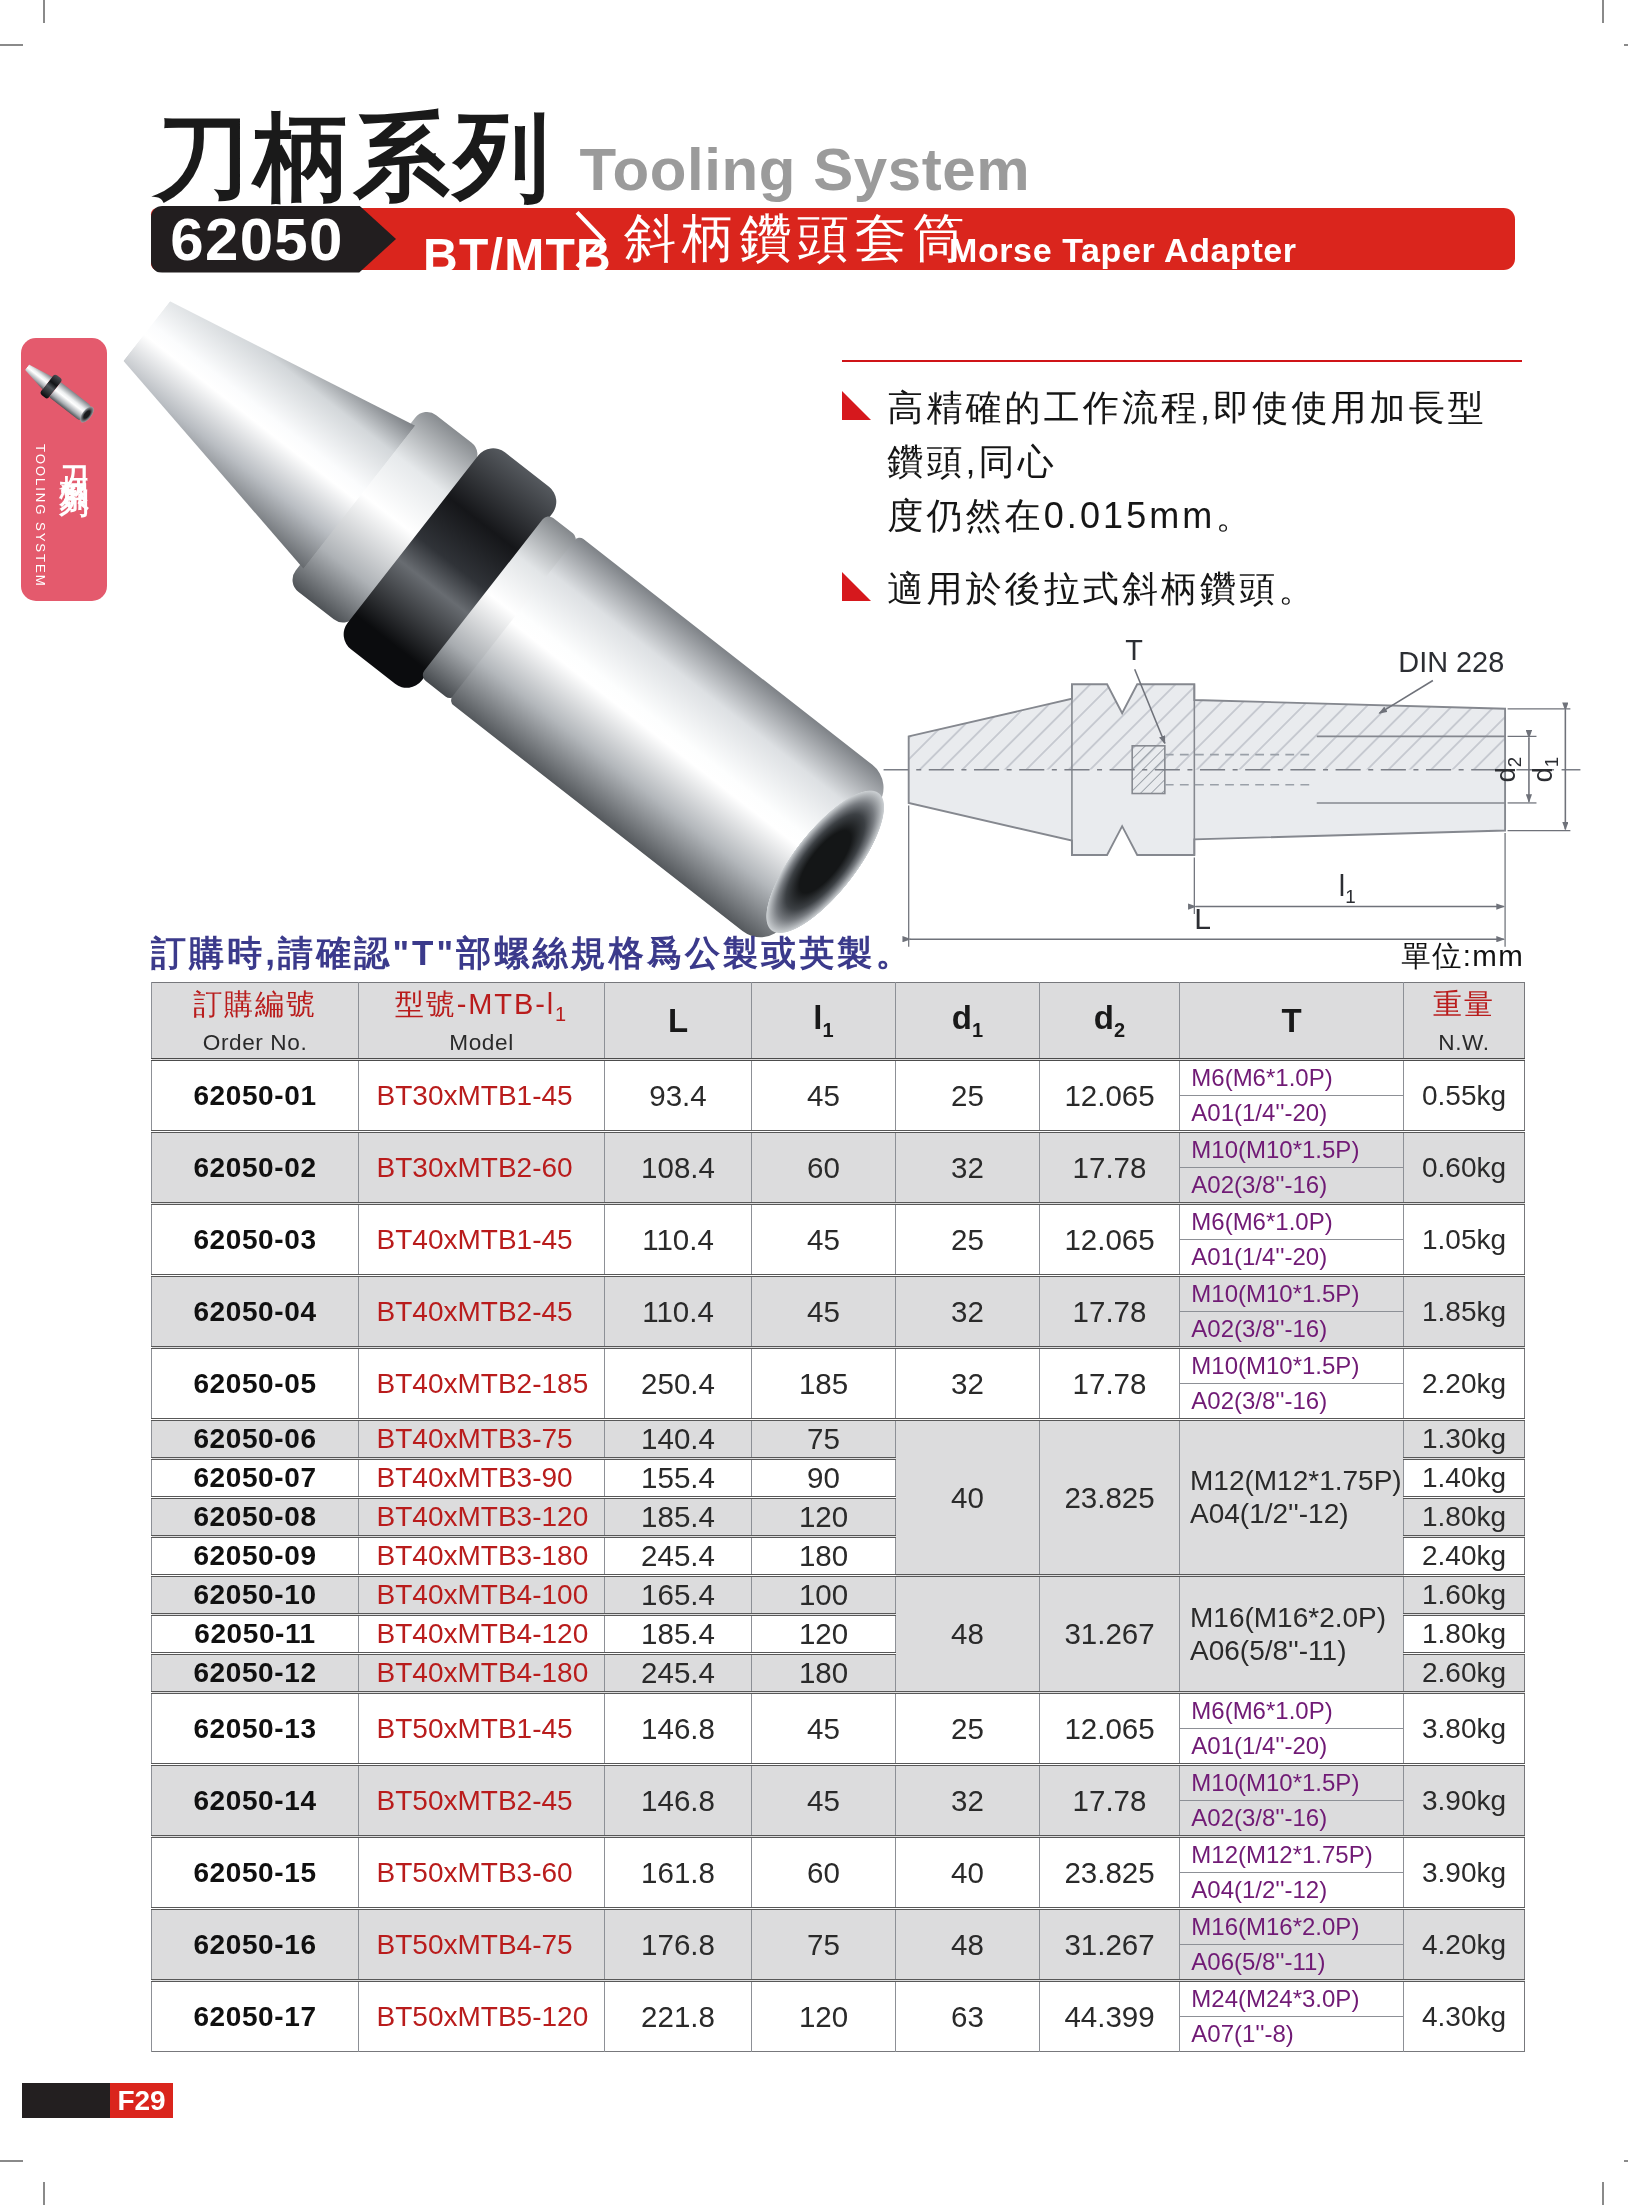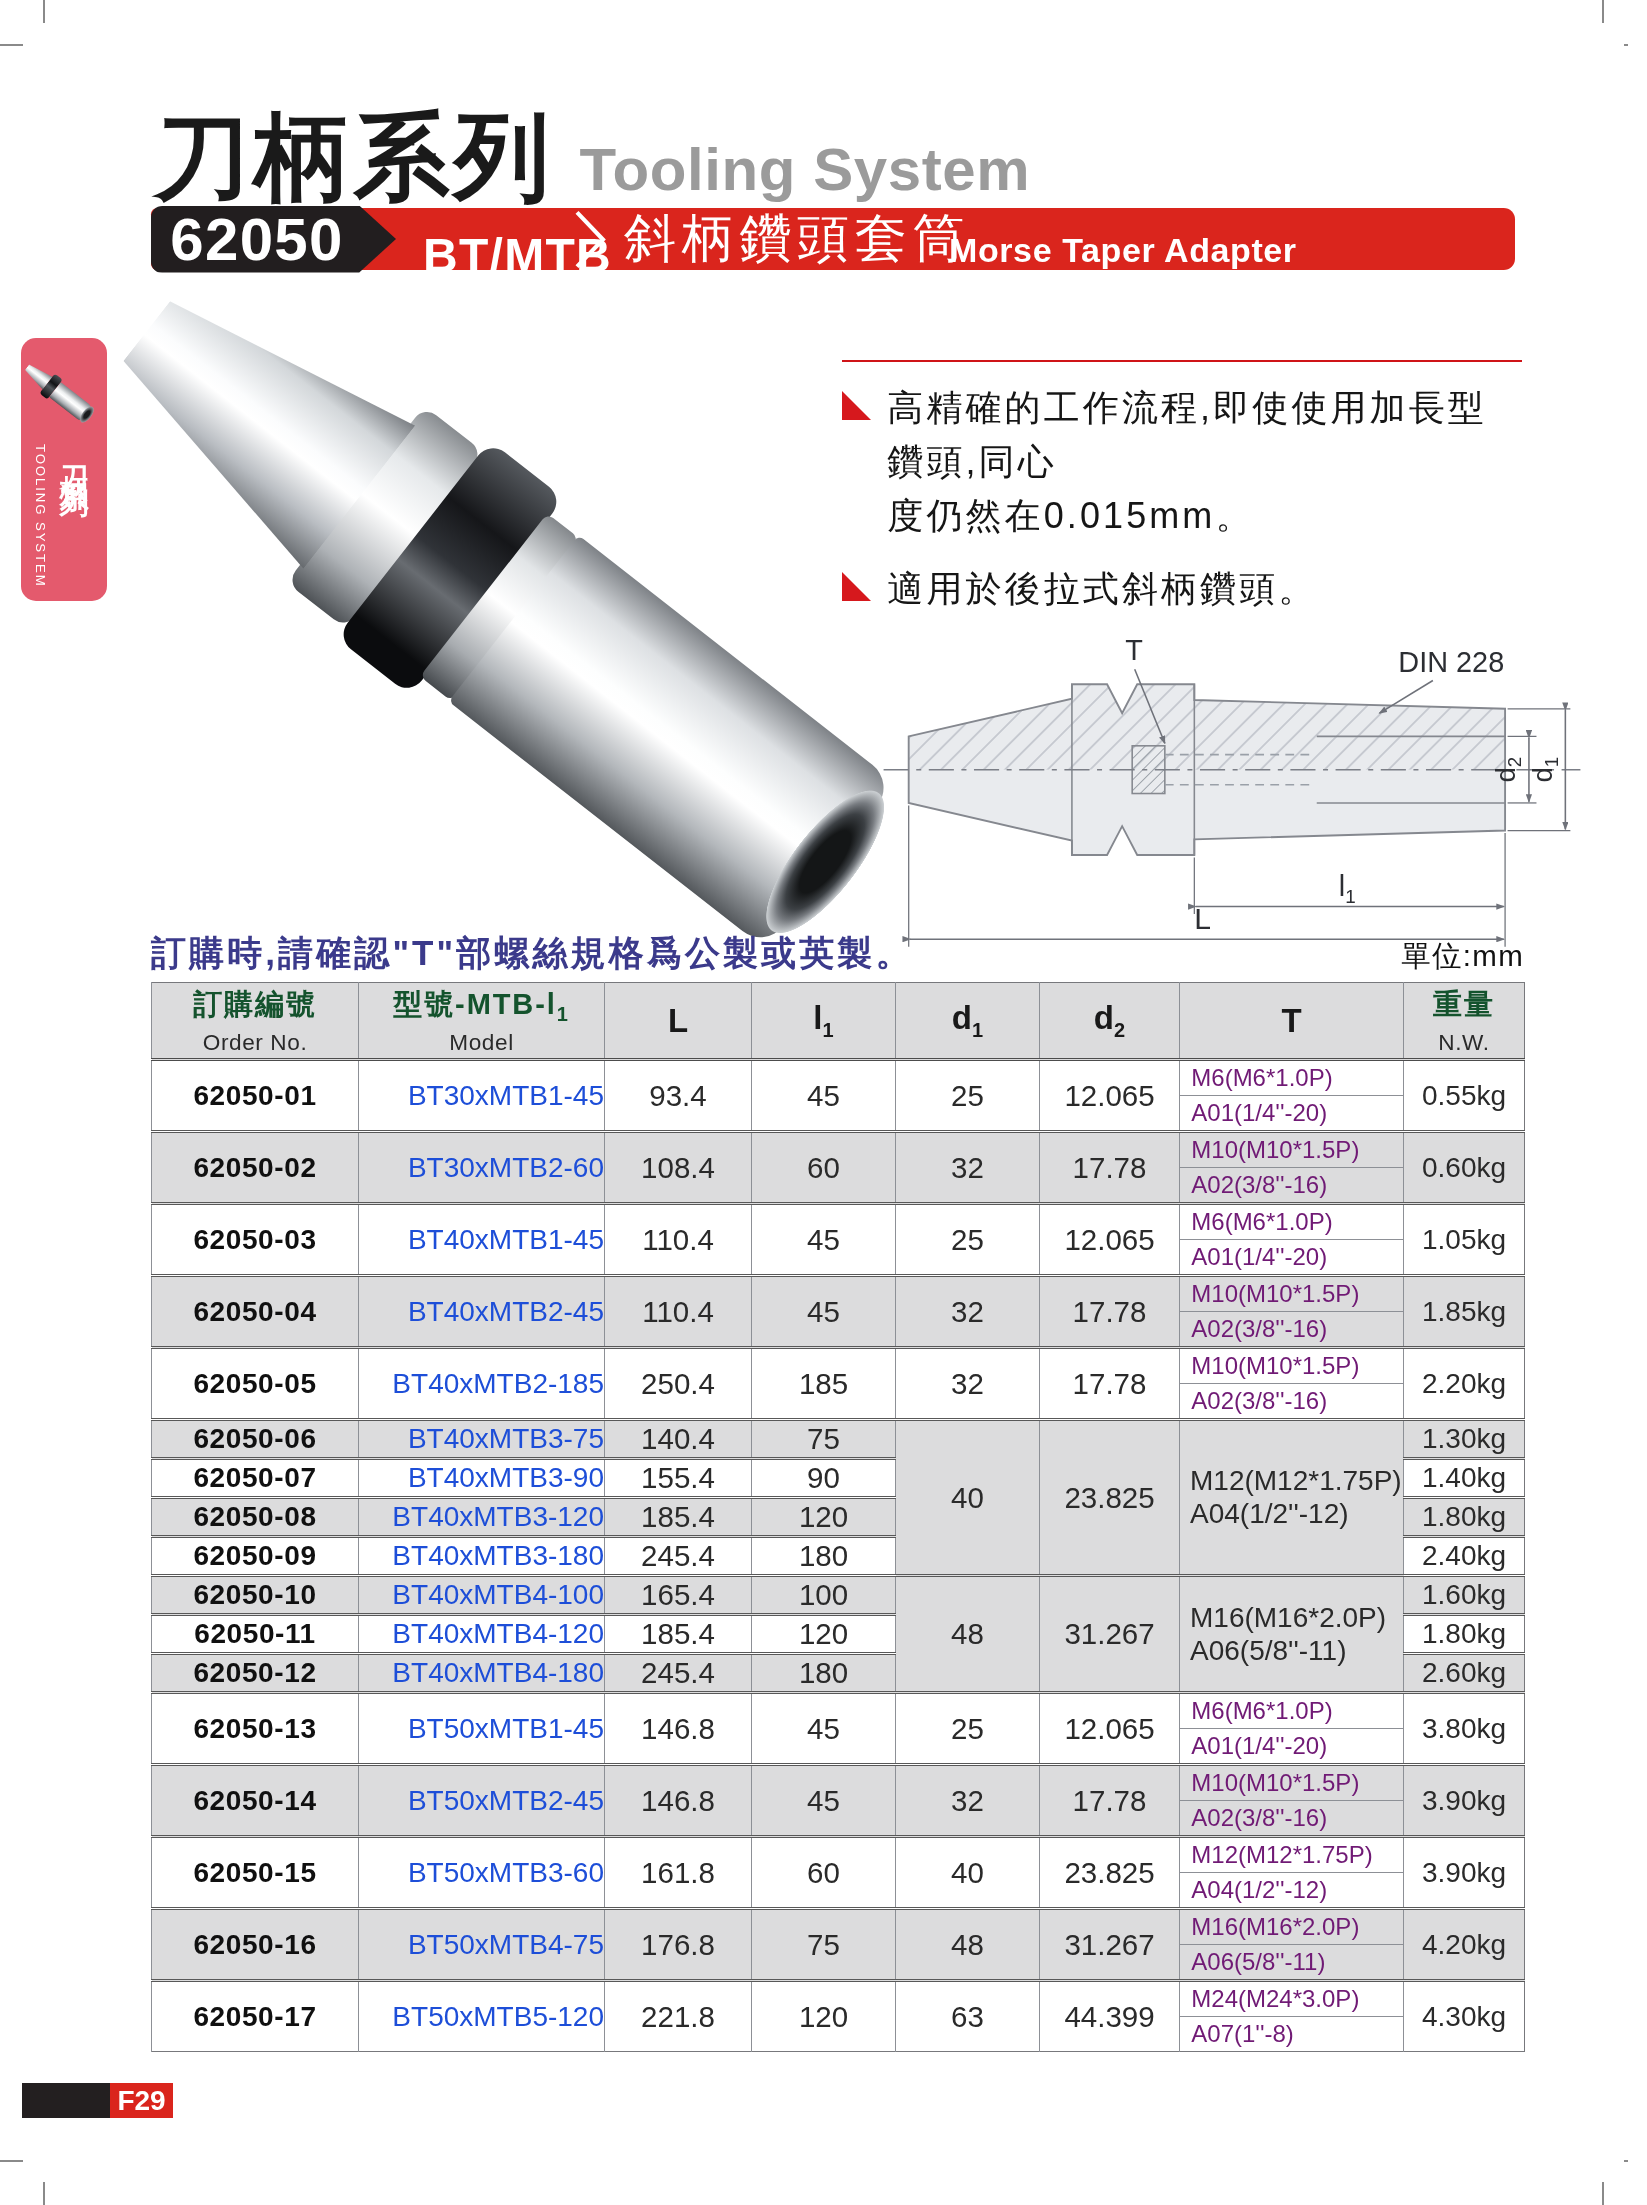--- a/index.html
+++ b/index.html
@@ -90,26 +90,26 @@
   .spec{position:absolute;left:151px;top:982px;}
   table.t{width:1373px;table-layout:fixed;border-collapse:collapse;background:#fff;
           border:1.9px solid #77787c;}
   .t th,.t td{border-left:1.6px solid #8d9096;padding:0;text-align:center;vertical-align:middle;}
   .t thead th{background:#dcdcdd;border-bottom:3.8px double #4c4c4c;height:75px;}
   .t tbody td{border-top:3.1px double #585858;}
   .t tr.tall>td{height:69px;}
   .t tr.short>td{height:36px;}
   .t tr.gray>td{background:#dcdcdd;}
   .t td.wmerge{background:#fff;}
-  .hz{font-size:29px;font-weight:bold;color:#14532d;letter-spacing:1.9px;}
+  .hz{font-size:29px;font-weight:normal;color:#b91c1c;letter-spacing:1.9px;}
   .he{font-size:22.6px;font-weight:normal;color:#2a2a2a;margin-top:5px;letter-spacing:0.6px;}
   .hp{font-size:33px;font-weight:bold;color:#191919;}
   .hp sub,.t sub{font-size:20px;}
   td.no{font-size:28px;font-weight:bold;color:#101010;letter-spacing:0.6px;}
-  td.model{font-size:28px;color:#1d4ed8;text-align:right;padding-left:17.6px;}
+  td.model{font-size:28px;color:#b91c1c;text-align:left;padding-left:17.6px;}
   td.num{font-size:29.5px;color:#2a2a2a;}
   td.nw{font-size:28px;color:#2a2a2a;}
   td.tc{text-align:left;}
   .tc .a,.tc .b{height:34px;display:flex;align-items:center;padding-left:11.3px;
         font-size:24px;color:#701a75;}
   .tc .a{border-bottom:1.6px solid #8d9096;}
   td.tcm{ text-align:left;}
   .tcm .a,.tcm .b{height:33px;display:flex;align-items:center;padding-left:10px;
         font-size:28px;color:#2a2a2a;}
 

